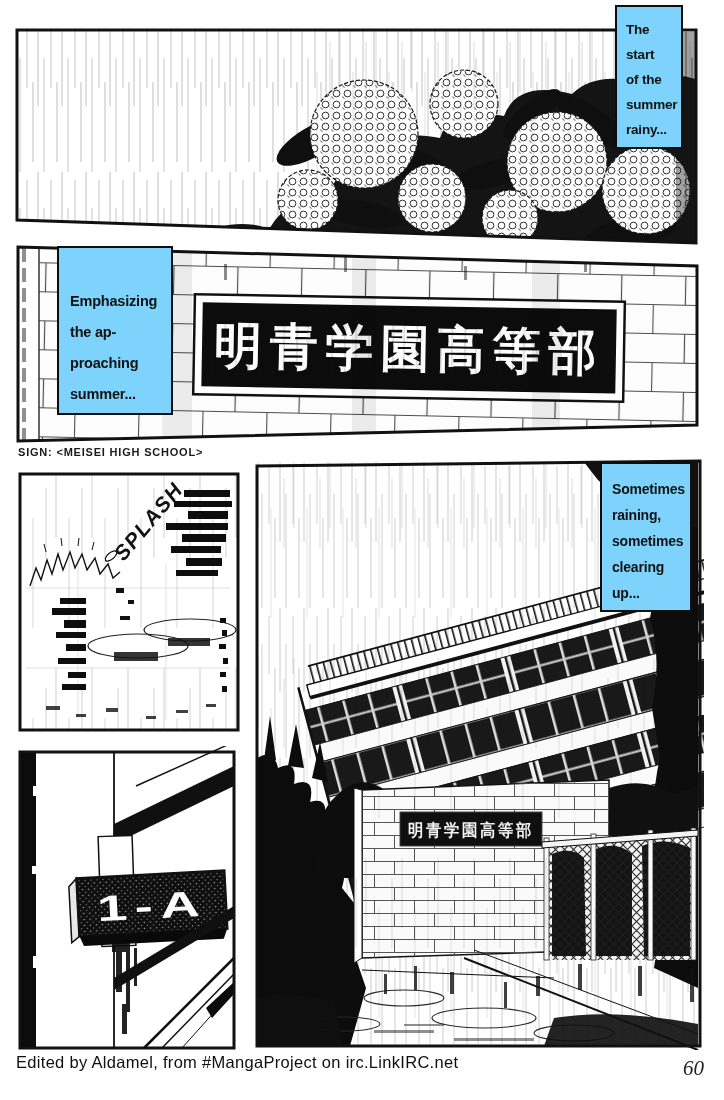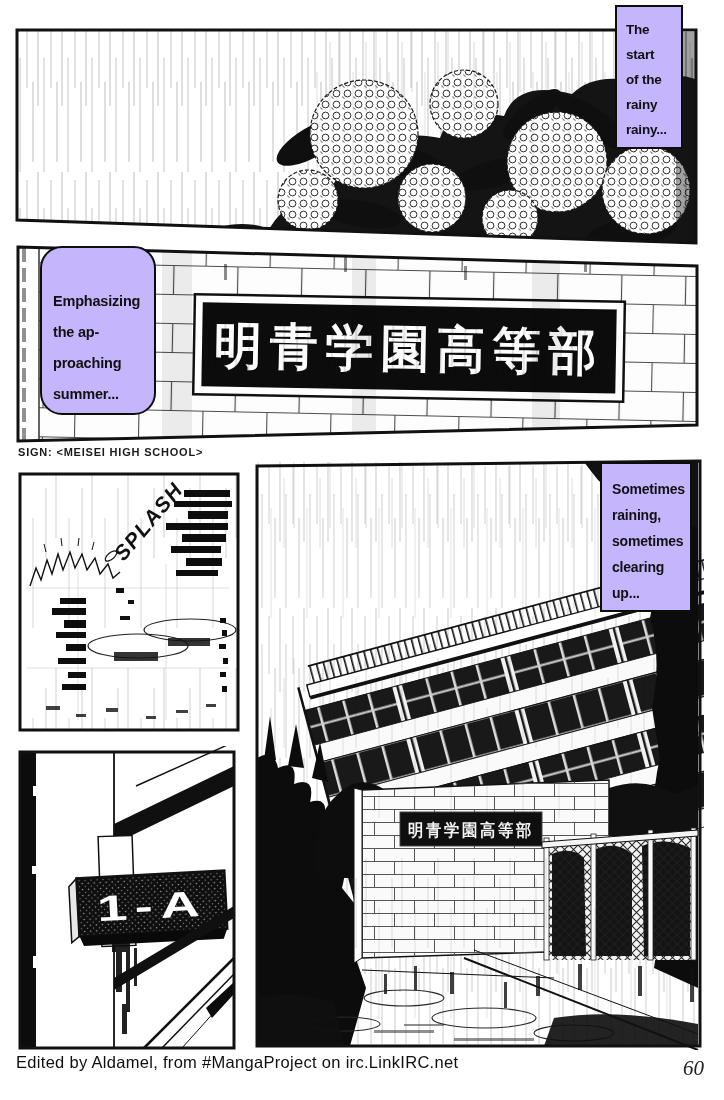--- a/index.html
+++ b/index.html
@@ -3,27 +3,27 @@
 <meta charset="utf-8">
 <style>
   html,body{margin:0;padding:0;background:#e8e8e8;}
   .page{
     position:relative;width:724px;height:1100px;margin:0 auto;
     background:#ffffff;overflow:hidden;
     font-family:"Liberation Sans","DejaVu Sans",sans-serif;color:#111;
   }
   .panel{position:absolute;}
   .cap{
-    position:absolute;background:#c4b5fd;border:2.5px solid #0d0d0d;
+    position:absolute;background:#7dd3fc;border:2.5px solid #0d0d0d;
     box-sizing:border-box;z-index:6;
     font-weight:700;color:#111;letter-spacing:-0.2px;
   }
   .cap .cap-line{display:block;white-space:nowrap;}
   .cap1{left:615px;top:5px;width:68px;height:144px;padding:10px 0 0 9px;font-size:13.5px;line-height:25px;}
-  .cap2{left:40px;top:246px;width:116px;height:169px;padding:38px 0 0 11px;font-size:14.5px;line-height:31px;border-radius:22px;}
+  .cap2{left:57px;top:246px;width:116px;height:169px;padding:38px 0 0 11px;font-size:14.5px;line-height:31px;}
   .cap3{left:600px;top:462px;width:92px;height:150px;padding:12px 0 0 10px;font-size:14px;line-height:26px;}
   .note{
     position:absolute;left:18px;top:446px;z-index:5;
     font-size:11px;font-weight:700;letter-spacing:0.8px;color:#1a1a1a;
   }
   .credit{
     position:absolute;left:16px;top:1053px;z-index:5;
     font-size:16.5px;color:#0f0f0f;letter-spacing:0.3px;
   }
   .pageno{
@@ -335,21 +335,21 @@
       <path d="M166 302 L218 244" stroke-width="1"></path>
     </g>
     <polygon points="190,262 218,236 218,248 196,272" fill="#0c0c0c"></polygon>
     <polygon points="4,6 218,6 218,302 4,302" fill="none" stroke="#111" stroke-width="3"></polygon>
   </svg>
 
   <div class="cap cap1">
     <span class="cap-line">The</span>
     <span class="cap-line">start</span>
     <span class="cap-line">of the</span>
-    <span class="cap-line">rainy</span>
+    <span class="cap-line">summer</span>
     <span class="cap-line">rainy...</span>
   </div>
 
   <div class="cap cap2">
     <span class="cap-line">Emphasizing</span>
     <span class="cap-line">the ap-</span>
     <span class="cap-line">proaching</span>
     <span class="cap-line">summer...</span>
   </div>
 

